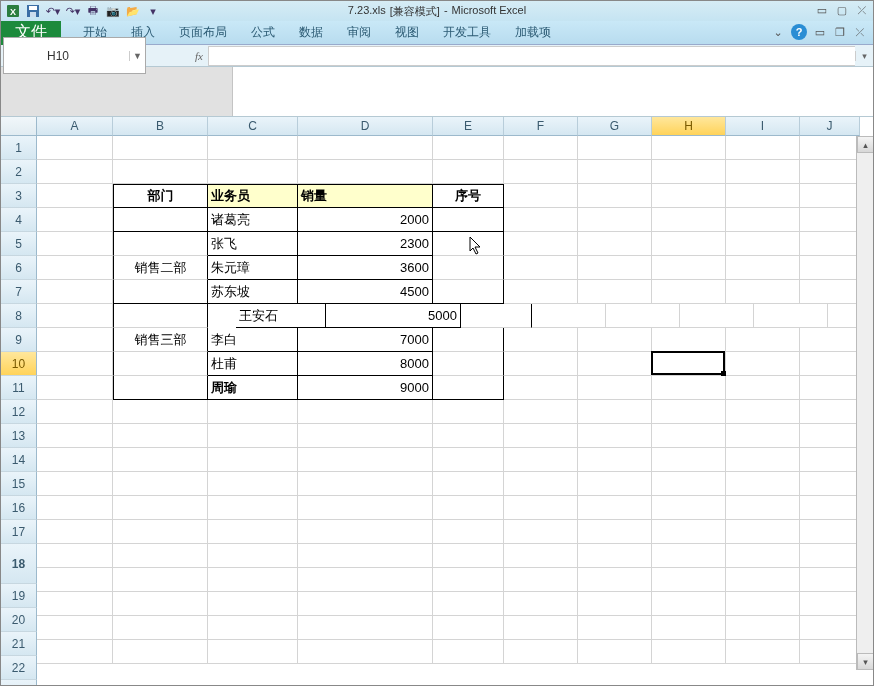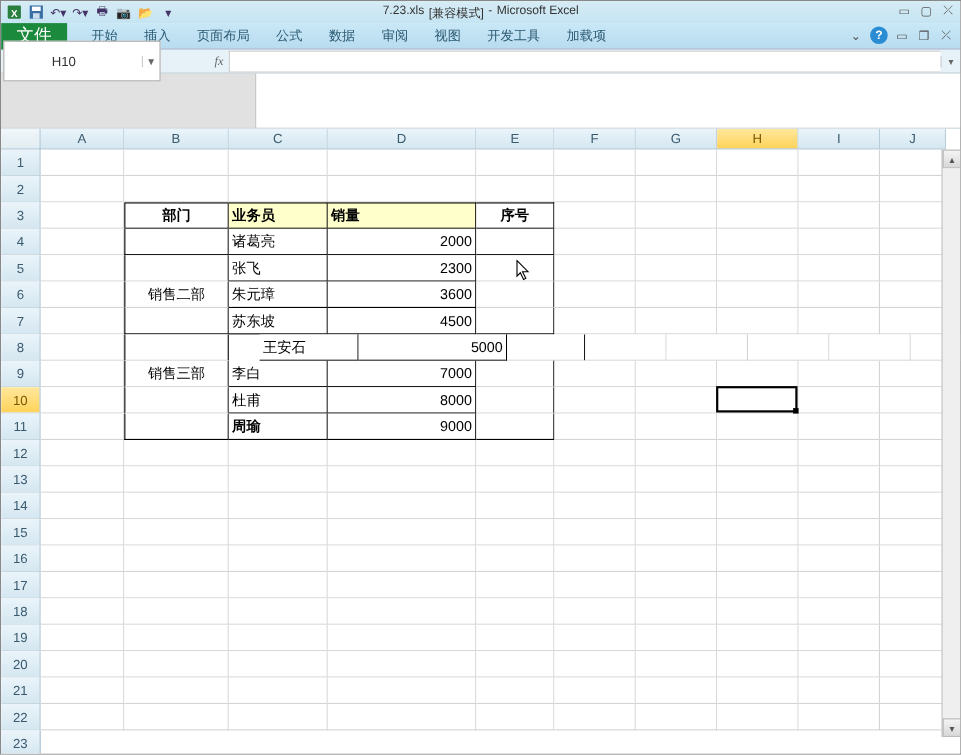--- a/index.html
+++ b/index.html
@@ -172,21 +172,21 @@
       <div class="rowhead" style="height: 24px;">8</div>
       <div class="rowhead" style="height: 24px;">9</div>
       <div class="rowhead sel" style="height: 24px;">10</div>
       <div class="rowhead" style="height: 24px;">11</div>
       <div class="rowhead" style="height: 24px;">12</div>
       <div class="rowhead" style="height: 24px;">13</div>
       <div class="rowhead" style="height: 24px;">14</div>
       <div class="rowhead" style="height: 24px;">15</div>
       <div class="rowhead" style="height: 24px;">16</div>
       <div class="rowhead" style="height: 24px;">17</div>
-      <div class="rowhead" style="height: 24px;">18</div>
+      <div class="rowhead" style="height: 40px; font-weight: bold;">18</div>
       <div class="rowhead" style="height: 24px;">19</div>
       <div class="rowhead" style="height: 24px;">20</div>
       <div class="rowhead" style="height: 24px;">21</div>
       <div class="rowhead" style="height: 24px;">22</div>
       <div class="rowhead" style="height: 24px;">23</div>
     </div>
   <div class="cells" id="cells">
       <div class="cellrow">
         <div class="cell" style="width: 76px; height: 24px;"></div>
         <div class="cell" style="width: 95px; height: 24px;"></div>

